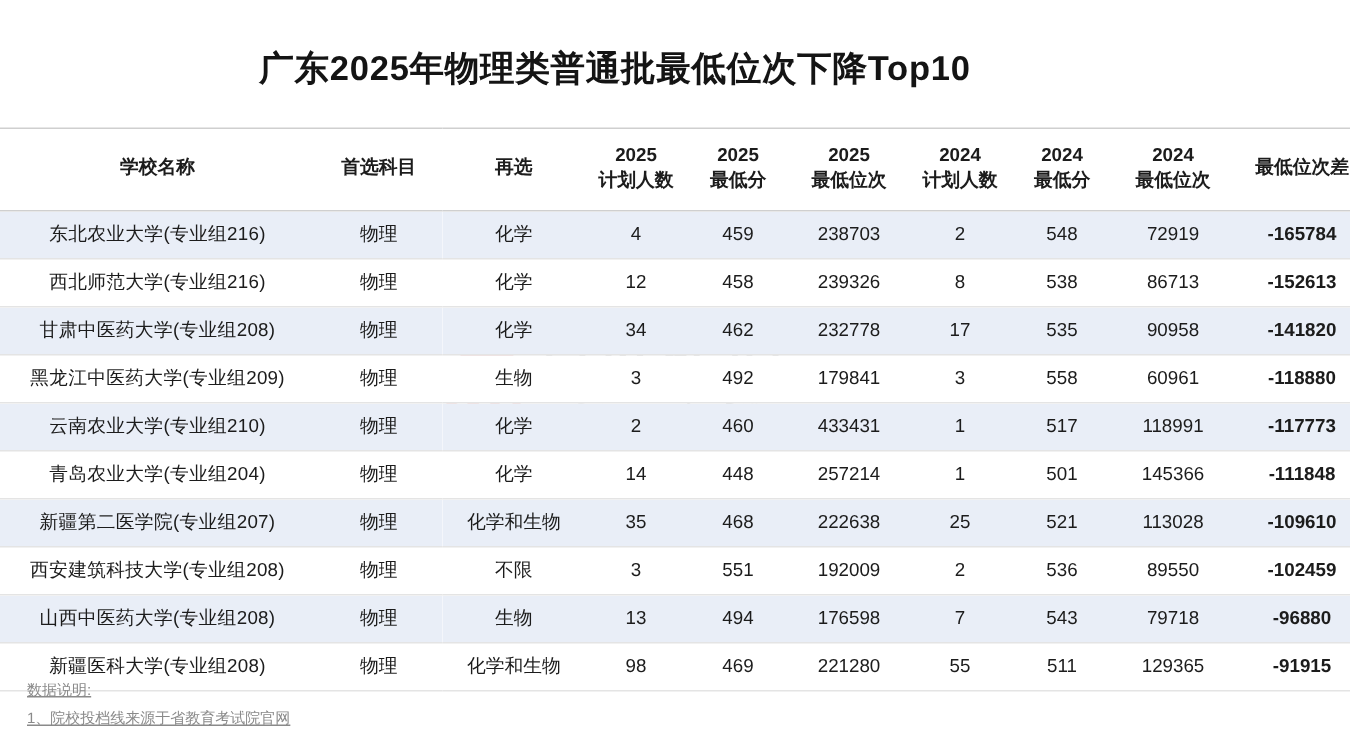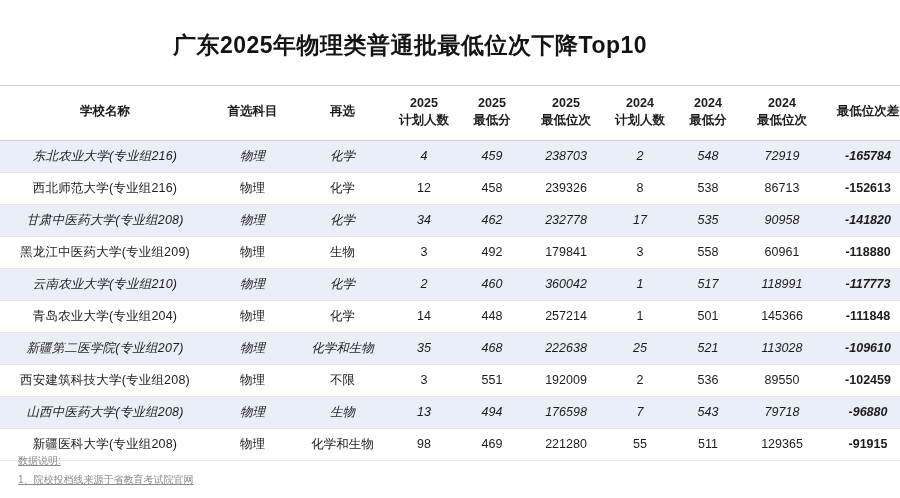--- a/index.html
+++ b/index.html
@@ -90,21 +90,20 @@
     padding: 7px 2px;
     text-align: center;
     vertical-align: middle;
     border-bottom: 1px solid #e4e4e4;
     color: #1c1c1c;
     white-space: nowrap;
     overflow: hidden;
   }
   tbody tr.alt td {
     background: #e9eef7;
-    font-style: italic;
   }
   tbody tr.plain td {
     background: #ffffff;
   }
   td.school {
     text-align: center;
     letter-spacing: 0.2px;
   }
   td.diff {
     font-weight: bold;
@@ -246,21 +245,21 @@
         <td>558</td>
         <td>60961</td>
         <td class="diff">-118880</td>
       </tr>
       <tr class="alt">
         <td class="school">云南农业大学(专业组210)</td>
         <td>物理</td>
         <td>化学</td>
         <td>2</td>
         <td>460</td>
-        <td>360042</td>
+        <td>433431</td>
         <td>1</td>
         <td>517</td>
         <td>118991</td>
         <td class="diff">-117773</td>
       </tr>
       <tr class="plain">
         <td class="school">青岛农业大学(专业组204)</td>
         <td>物理</td>
         <td>化学</td>
         <td>14</td>

